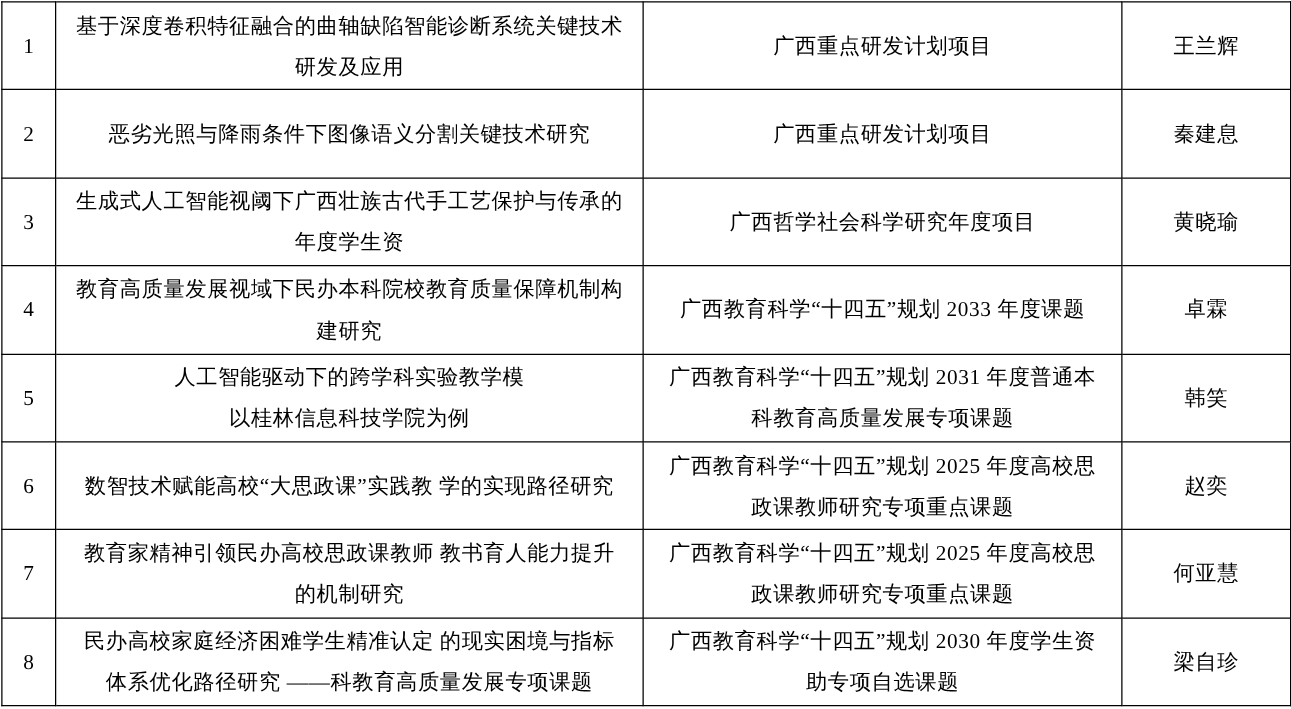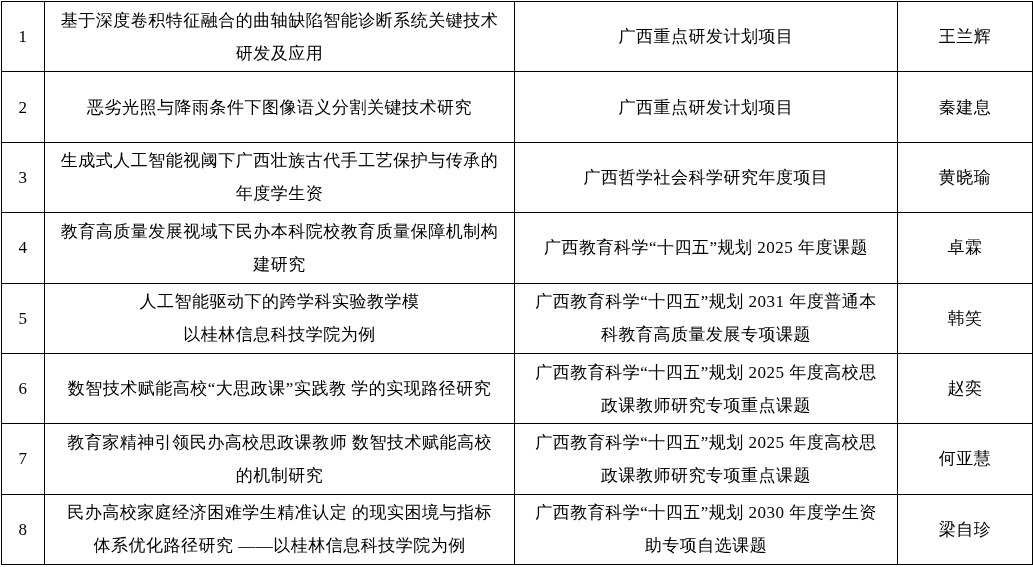--- a/index.html
+++ b/index.html
@@ -74,49 +74,49 @@
           <td class="index-cell">3</td>
           <td class="title-cell">生成式人工智能视阈下广西壮族古代手工艺保护与传承的
 年度学生资</td>
           <td class="category-cell">广西哲学社会科学研究年度项目</td>
           <td class="leader-cell">黄晓瑜</td>
         </tr>
         <tr>
           <td class="index-cell">4</td>
           <td class="title-cell">教育高质量发展视域下民办本科院校教育质量保障机制构
 建研究</td>
-          <td class="category-cell">广西教育科学“十四五”规划 2025 年度课题</td>
+          <td class="category-cell">广西教育科学“十四五”规划 2033 年度课题</td>
           <td class="leader-cell">卓霖</td>
         </tr>
         <tr>
           <td class="index-cell">5</td>
           <td class="title-cell">人工智能驱动下的跨学科实验教学模
 以桂林信息科技学院为例</td>
           <td class="category-cell">广西教育科学“十四五”规划 2031 年度普通本
 科教育高质量发展专项课题</td>
           <td class="leader-cell">韩笑</td>
         </tr>
         <tr>
           <td class="index-cell">6</td>
           <td class="title-cell">数智技术赋能高校“大思政课”实践教 学的实现路径研究</td>
           <td class="category-cell">广西教育科学“十四五”规划 2025 年度高校思
 政课教师研究专项重点课题</td>
           <td class="leader-cell">赵奕</td>
         </tr>
         <tr>
           <td class="index-cell">7</td>
-          <td class="title-cell">教育家精神引领民办高校思政课教师 数智技术赋能高校
+          <td class="title-cell">教育家精神引领民办高校思政课教师 教书育人能力提升
 的机制研究</td>
           <td class="category-cell">广西教育科学“十四五”规划 2025 年度高校思
 政课教师研究专项重点课题</td>
           <td class="leader-cell">何亚慧</td>
         </tr>
         <tr>
           <td class="index-cell">8</td>
           <td class="title-cell">民办高校家庭经济困难学生精准认定 的现实困境与指标
-体系优化路径研究 ——以桂林信息科技学院为例</td>
+体系优化路径研究 ——科教育高质量发展专项课题</td>
           <td class="category-cell">广西教育科学“十四五”规划 2030 年度学生资
 助专项自选课题</td>
           <td class="leader-cell">梁自珍</td>
         </tr>
       </tbody>
   </table>
 </div>
 
 </body></html>

